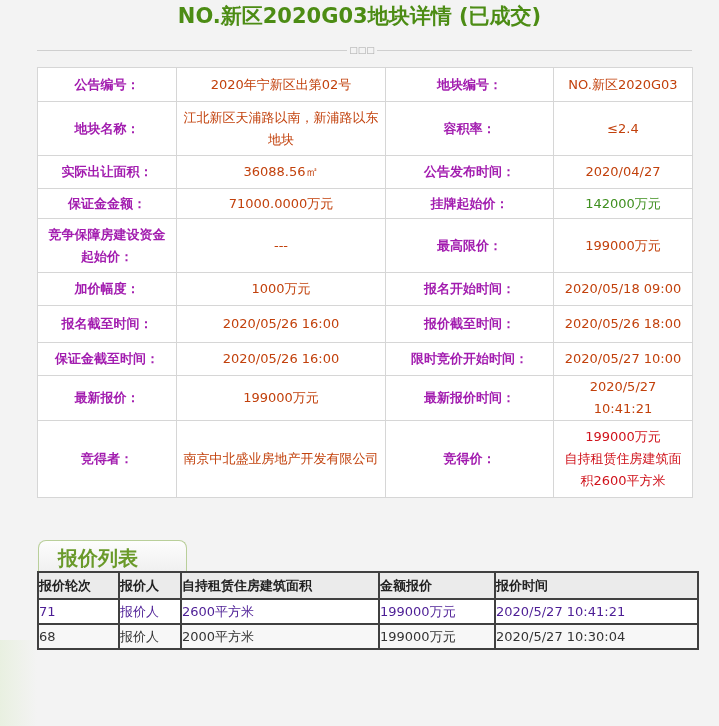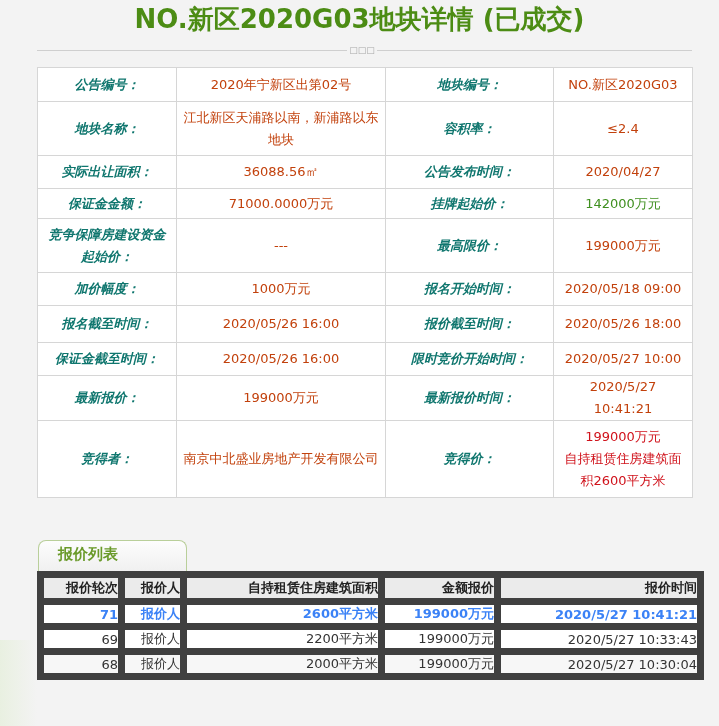--- a/index.html
+++ b/index.html
@@ -5,66 +5,66 @@
   * { box-sizing: border-box; margin: 0; padding: 0; }
   html, body { width: 719px; height: 726px; overflow: hidden; }
   body {
     background: #f3f3f3;
     font-family: "DejaVu Sans", "Liberation Sans", sans-serif;
     color: #333;
     position: relative;
   }
   .title {
     position: absolute; left: 0; top: 2px; width: 719px;
-    text-align: center; font-size: 26px; font-weight: bold;
+    text-align: center; font-size: 21px; font-weight: bold;
     color: #4c8c14; letter-spacing: 0px;
   }
   .divider {
     position: absolute; left: 37px; top: 50px; width: 655px; height: 1px;
     background: #cfcfcf;
   }
   .divider-glyphs {
     position: absolute; left: 347px; top: 43px; width: 30px; height: 14px;
     background: #f3f3f3; text-align: center; font-size: 9px; color: #aaa;
     line-height: 14px; letter-spacing: 0px;
   }
   table { border-collapse: collapse; table-layout: fixed; }
   .detail-table {
     position: absolute; left: 37px; top: 67px; width: 655px;
     background: #fff;
   }
   .detail-table td {
     border: 1px solid #d6d6d6; text-align: center; vertical-align: middle;
     font-size: 13px; line-height: 22px; padding: 0 6px;
   }
-  .detail-table td.lbl { font-weight: bold; color: #0f766e; font-style: italic; }
+  .detail-table td.lbl { font-weight: bold; color: #a21caf; }
   .detail-table td.val { color: #c2410c; }
   .green { color: #3f8f1f !important; }
   .red { color: #d0121b !important; }
 
   .tab {
     position: absolute; left: 38px; top: 540px; width: 149px; height: 31px;
     border: 1px solid #b9cf9a; border-bottom: none;
     border-radius: 8px 8px 0 0;
     background: linear-gradient(#fdfdfd, #f0f0f0);
   }
   .tab span {
-    position: absolute; left: 19px; top: 4px; font-size: 15px; font-weight: bold;
+    position: absolute; left: 19px; top: 4px; font-size: 20px; font-weight: bold;
     color: #6a9a2a;
   }
   .bid-table {
     position: absolute; left: 37px; top: 571px; width: 660px;
     background: #fff;
   }
   .bid-table th, .bid-table td {
-    border: 7px solid #404040; text-align: right; vertical-align: middle;
+    border: 2px solid #404040; text-align: left; vertical-align: middle;
     font-size: 13px; height: 25px; padding: 0;
   }
   .bid-table th { background: #ebebeb; font-weight: bold; color: #222; height: 27px; }
-  .bid-table tr.top td { color: #3b82f6; font-weight: bold; }
+  .bid-table tr.top td { color: #4c1d95; font-weight: normal; }
   .bid-table tr.alt td { background: #f7f7f7; }
   .deco {
     position: absolute; left: 0; top: 640px; width: 37px; height: 86px;
     background: linear-gradient(90deg, #e6efdc, #f3f3f3);
     opacity: 0.8;
   }
 </style>
 </head>
 <body>
 
@@ -168,27 +168,20 @@
     <th>金额报价</th>
     <th>报价时间</th>
   </tr>
   <tr class="top">
     <td>71</td>
     <td>报价人</td>
     <td>2600平方米</td>
     <td>199000万元</td>
     <td>2020/5/27 10:41:21</td>
   </tr>
-  <tr>
-    <td>69</td>
-    <td>报价人</td>
-    <td>2200平方米</td>
-    <td>199000万元</td>
-    <td>2020/5/27 10:33:43</td>
-  </tr>
   <tr class="alt">
     <td>68</td>
     <td>报价人</td>
     <td>2000平方米</td>
     <td>199000万元</td>
     <td>2020/5/27 10:30:04</td>
   </tr>
 </tbody>
   </table>
 

